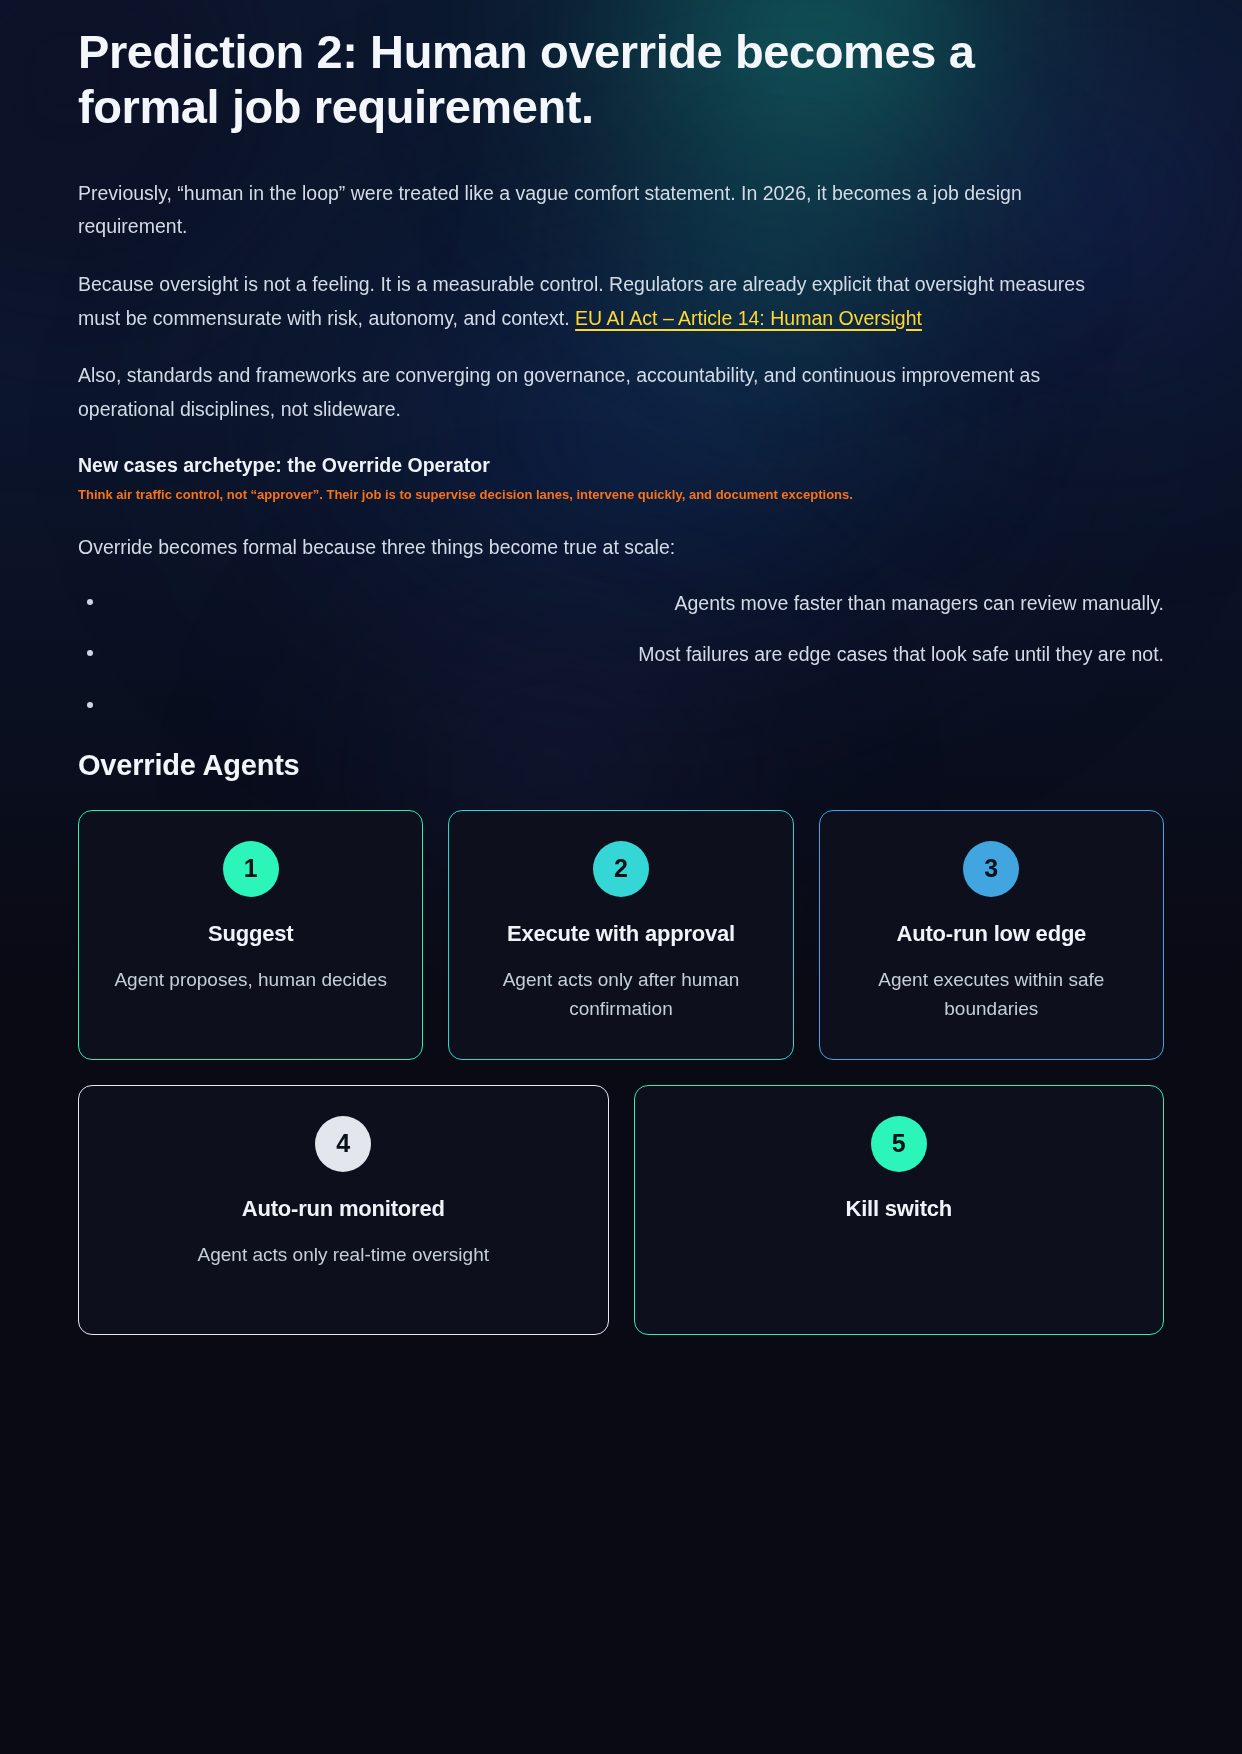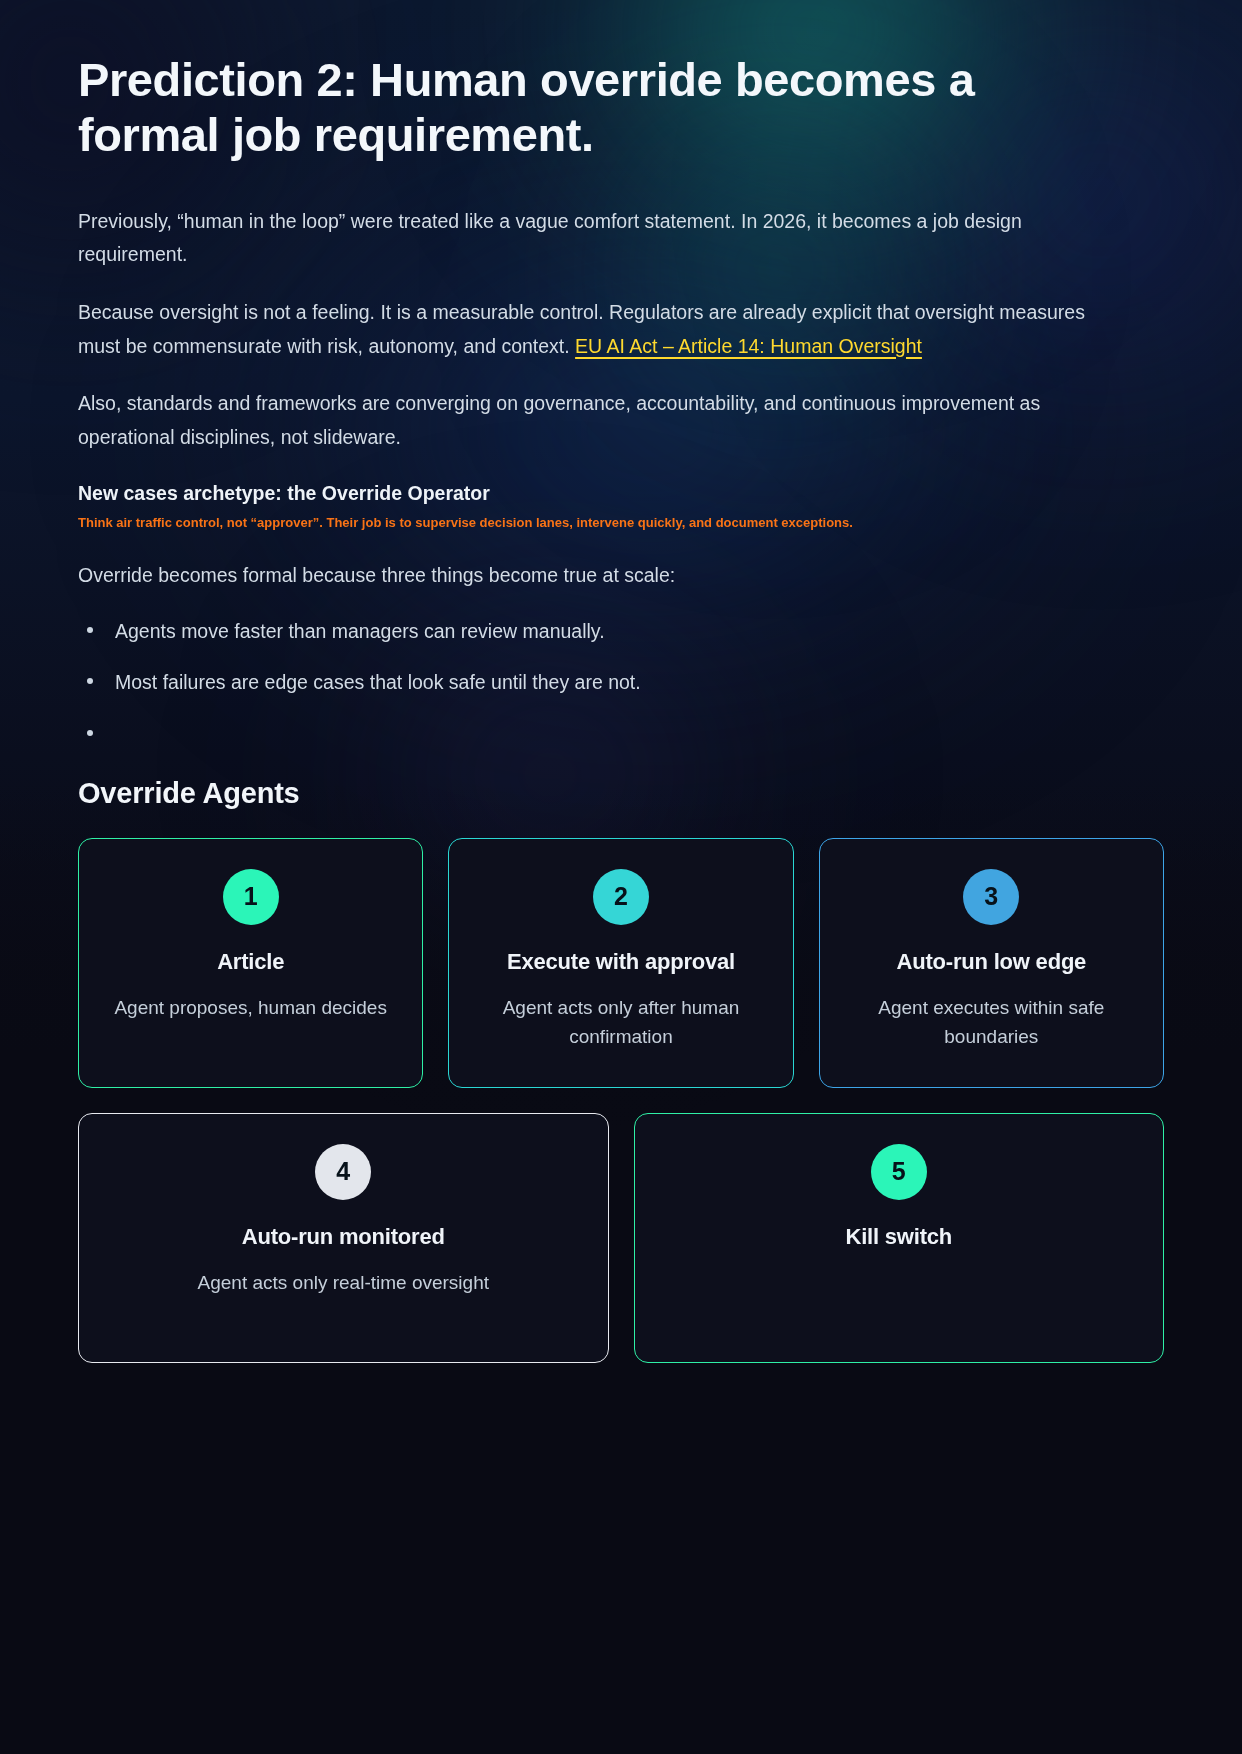--- a/index.html
+++ b/index.html
@@ -72,21 +72,21 @@
   .fade-bottom{
     position:absolute;
     left:0; right:0; top:780px; height:420px;
     background:linear-gradient(180deg, rgba(9,10,20,0) 0%, rgba(9,10,20,0.85) 60%, rgba(9,10,20,1) 100%);
   }
 
   
   .page{
     position:relative;
     z-index:2;
-    padding:52px 78px 0 78px;
+    padding:24px 78px 0 78px;
   }
 
   h1.title{
     font-size:47px;
     line-height:1.18;
     font-weight:700;
     color:#f3f7fb;
     letter-spacing:-0.4px;
     max-width:1000px;
     margin-bottom:42px;
@@ -131,20 +131,21 @@
     margin:10px 0 0 0;
     padding:0;
   }
   ul.bullets li{
     position:relative;
     font-size:19.5px;
     line-height:1.6;
     color:#d3dce6;
     padding-left:37px;
     margin-bottom:20px;
+    text-align:right;
   }
   ul.bullets li .dot{
     position:absolute;
     left:9px; top:11px;
     width:6px; height:6px;
     border-radius:50%;
     background:#cdd7e2;
   }
 
   h2.section-title{
@@ -251,21 +252,21 @@
       <span class="dot"></span>
     </li>
   </ul>
 
   <h2 class="section-title">Override Agents</h2>
 
   <div class="ladder-row row-1">
 
     <div class="card tone-mint">
       <div class="badge">1</div>
-      <div class="card-title">Article</div>
+      <div class="card-title">Suggest</div>
       <div class="card-desc">Agent proposes, human decides</div>
     </div>
 
     <div class="card tone-cyan">
       <div class="badge">2</div>
       <div class="card-title">Execute with approval</div>
       <div class="card-desc">Agent acts only after human confirmation</div>
     </div>
 
     <div class="card tone-blue">

